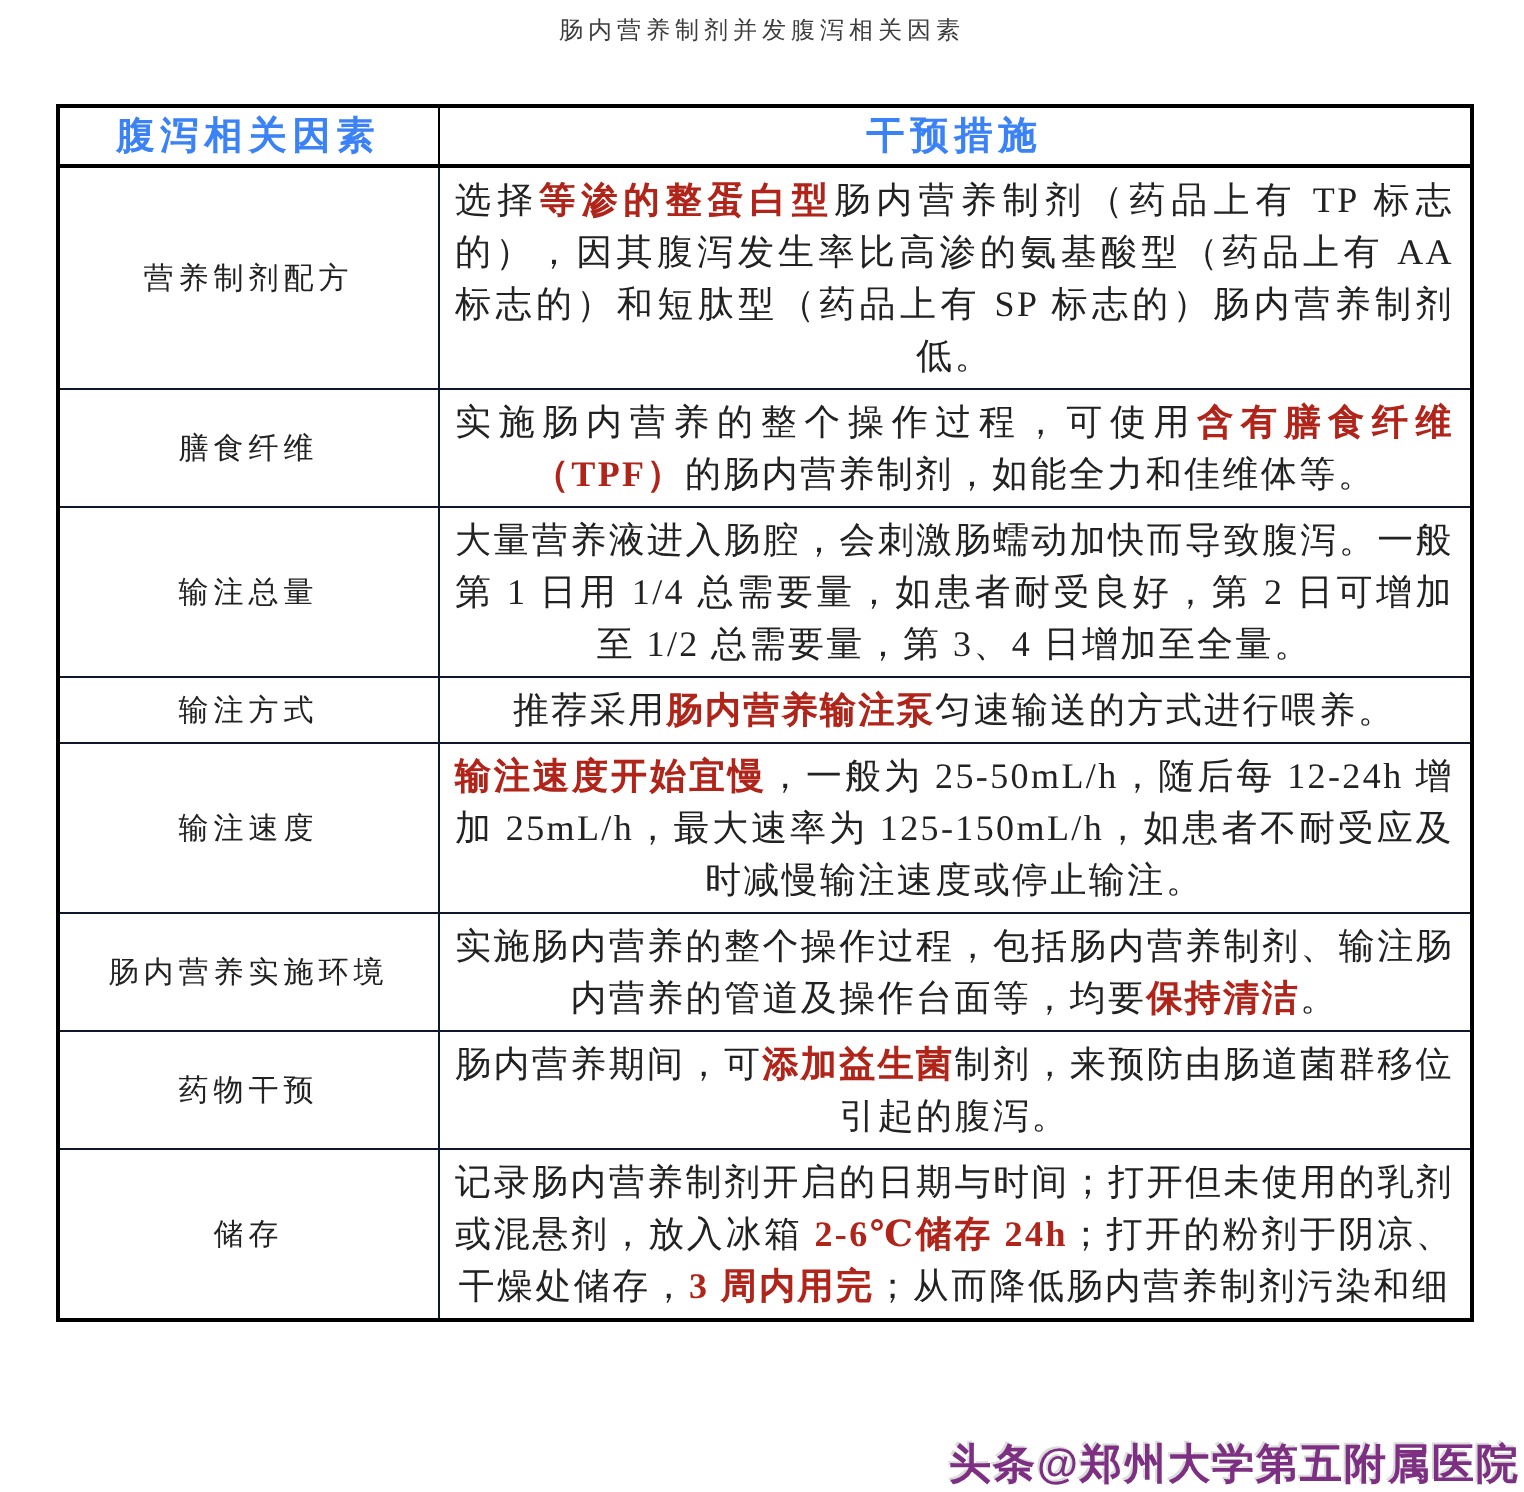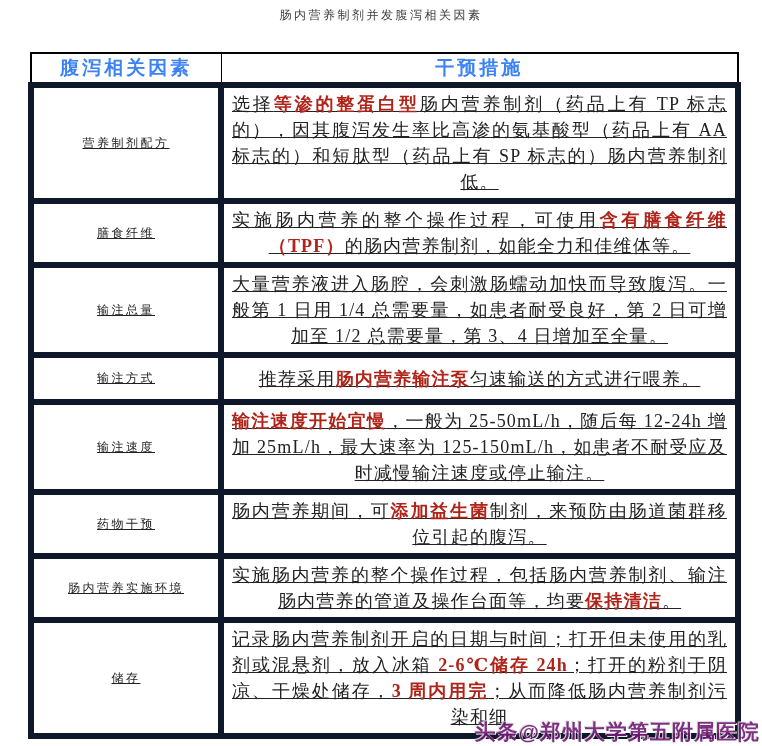--- a/index.html
+++ b/index.html
@@ -34,26 +34,26 @@
   th {
     border: 1px solid #000;
     border-bottom: 2px solid #000;
     font-size: 19px;
     font-weight: 700;
     letter-spacing: 3px;
     height: 26px;
     padding: 1px 2px;
     color: #3b82f6;
   }
-  td { border: 6px solid #0f172a; vertical-align: middle; text-decoration: underline; }
+  td { border: 1px solid #0f172a; vertical-align: middle; }
   td.factor {
     text-align: center;
-    font-size: 12px;
+    font-size: 15px;
     letter-spacing: 2.5px;
-    padding: 12px 2px;
+    padding: 1px 2px;
     color: #222;
   }
   td.measure {
     font-size: 18px;
     line-height: 26px;
     letter-spacing: 1.2px;
     padding: 3px 8px;
     text-align: justify;
     text-align-last: center;
     color: #222;
@@ -105,26 +105,26 @@
         </tr>
         <tr>
           <td class="factor">输注方式</td>
           <td class="measure"><span>推荐采用</span><span class="red">肠内营养输注泵</span><span>匀速输送的方式进行喂养。</span></td>
         </tr>
         <tr>
           <td class="factor">输注速度</td>
           <td class="measure"><span class="red">输注速度开始宜慢</span><span>，一般为 25-50mL/h，随后每 12-24h 增加 25mL/h，最大速率为 125-150mL/h，如患者不耐受应及时减慢输注速度或停止输注。</span></td>
         </tr>
         <tr>
+          <td class="factor">肠内营养实施环境</td>
+          <td class="measure"><span>实施肠内营养的整个操作过程，包括肠内营养制剂、输注肠内营养的管道及操作台面等，均要</span><span class="red">保持清洁</span><span>。</span></td>
+        </tr>
+        <tr>
           <td class="factor">药物干预</td>
           <td class="measure"><span>肠内营养期间，可</span><span class="red">添加益生菌</span><span>制剂，来预防由肠道菌群移位引起的腹泻。</span></td>
-        </tr>
-        <tr>
-          <td class="factor">肠内营养实施环境</td>
-          <td class="measure"><span>实施肠内营养的整个操作过程，包括肠内营养制剂、输注肠内营养的管道及操作台面等，均要</span><span class="red">保持清洁</span><span>。</span></td>
         </tr>
         <tr>
           <td class="factor">储存</td>
           <td class="measure"><span>记录肠内营养制剂开启的日期与时间；打开但未使用的乳剂或混悬剂，放入冰箱 </span><span class="red">2-6℃储存 24h</span><span>；打开的粉剂于阴凉、干燥处储存，</span><span class="red">3 周内用完</span><span>；从而降低肠内营养制剂污染和细</span></td>
         </tr>
       </tbody>
   </table>
 
   <div class="watermark">头条@郑州大学第五附属医院</div>
 </div>

